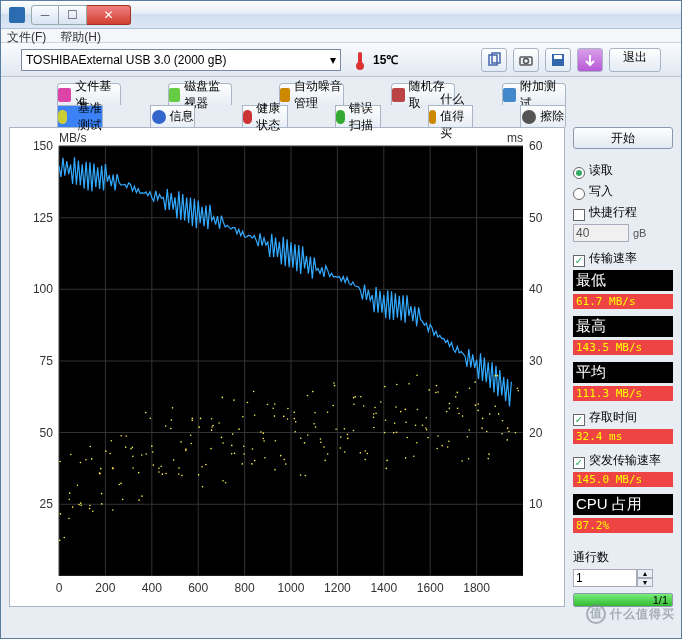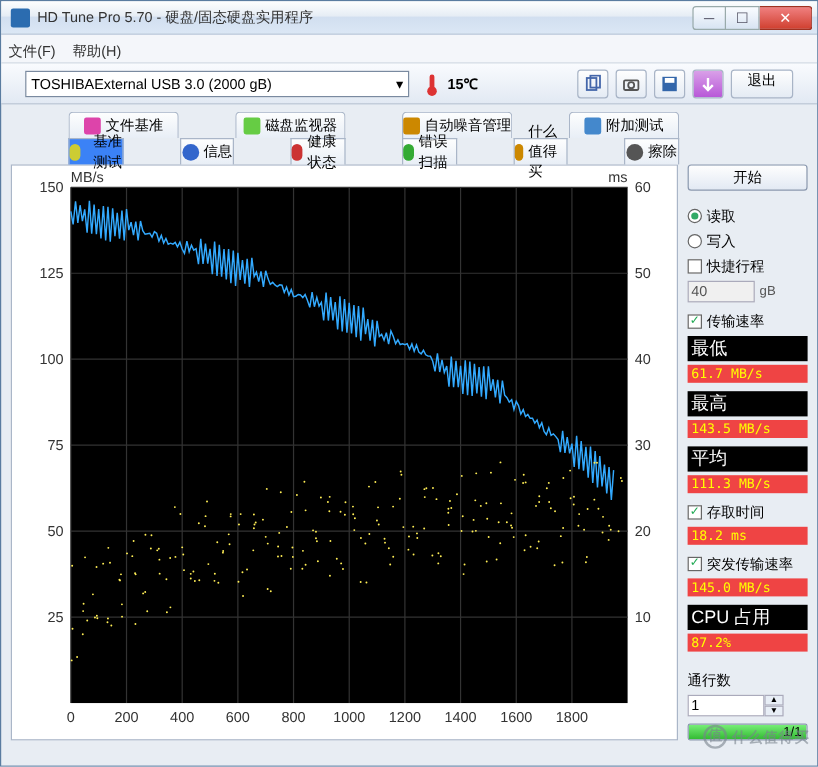--- a/index.html
+++ b/index.html
@@ -5,21 +5,21 @@
 *{box-sizing:border-box;margin:0;padding:0;font-family:"Microsoft YaHei",SimSun,Tahoma,sans-serif;font-size:12px;}
 body{background:#fff;}
 .window{width:682px;height:639px;border:1px solid #5a7ca0;background:#e8edf3;position:relative;overflow:hidden;}
 .titlebar{height:28px;background:linear-gradient(#fdfefe,#e6edf5 45%,#d2dff0 50%,#dbe7f5);display:flex;align-items:center;padding-left:8px;border-bottom:1px solid #b0c0d5;}
 .titlebar .icon{width:16px;height:16px;background:#2b6cb0;border-radius:2px;margin-right:6px;}
 .titlebar .title{flex:1;color:#333;}
 .winbtns{display:flex;height:20px;margin-right:4px;}
 .winbtn{width:28px;height:20px;border:1px solid #9aa;border-left:none;background:linear-gradient(#fafcff,#d8e4f2);display:flex;align-items:center;justify-content:center;color:#556;}
 .winbtn:first-child{border-left:1px solid #9aa;border-radius:3px 0 0 3px;}
 .winbtn.close{background:linear-gradient(#f08080,#d04030);color:#fff;border-radius:0 3px 3px 0;width:44px;border-color:#a03020;}
-.menubar{height:24px;background:#f4f6fa;display:flex;align-items:flex-end;padding-left:6px;gap:14px;border-bottom:1px solid #ccd4df;}
+.menubar{height:14px;background:#f4f6fa;display:flex;align-items:flex-start;padding-left:6px;gap:14px;border-bottom:1px solid #ccd4df;}
 .menuitem{color:#333;}
 .toolbar{height:34px;background:linear-gradient(#f9fbfe,#e2e9f3);border-bottom:1px solid #bac5d4;display:flex;align-items:center;padding:0 20px;gap:6px;}
 .drive-select{flex:0 0 320px;height:22px;background:#fff;border:1px solid #7a8aa0;padding:0 4px;display:flex;align-items:center;justify-content:space-between;font-family:Tahoma;}
 .temp{display:flex;align-items:center;gap:6px;margin-left:6px;}
 .thermo{width:14px;height:20px;position:relative;}
 .thermo:before{content:"";position:absolute;bottom:0;left:3px;width:8px;height:8px;background:#d33;border-radius:50%;}
 .thermo:after{content:"";position:absolute;bottom:6px;left:5px;width:4px;height:12px;background:#d33;border-radius:2px 2px 0 0;}
 .spacer{flex:1;}
 .tbtn{width:26px;height:24px;border:1px solid #a8b4c6;background:linear-gradient(#fefefe,#e4ebf4);border-radius:3px;display:flex;align-items:center;justify-content:center;}
 .tbtn svg{width:16px;height:16px;}
@@ -28,21 +28,21 @@
 .tabs-area{flex:1;}
 .tabrow{display:flex;}
 .tab{flex:1;height:22px;border:1px solid #aab6c8;border-bottom:none;background:linear-gradient(#fdfefe,#e8eef6);display:flex;align-items:center;justify-content:center;gap:4px;border-radius:4px 4px 0 0;margin-right:-1px;font-size:12px;margin-left:48px;}
 .tab.active{background:#3b82f6;position:relative;z-index:2;text-align:right;}
 .tabrow2 .tab{border-radius:0;}
 .tab-icon{width:14px;height:14px;display:inline-block;}
 .chart-box{height:480px;background:#fff;border:1px solid #aab6c8;padding:4px 6px 2px 6px;}
 .chart{width:100%;height:100%;}
 .sidepanel{width:100px;padding-top:44px;display:flex;flex-direction:column;gap:3px;}
 .btn{height:22px;border:1px solid #8a98ae;background:linear-gradient(#fefefe,#e2e9f3);border-radius:3px;display:flex;align-items:center;justify-content:center;}
-.radio-row,.check-row{display:flex;align-items:center;gap:4px;height:18px;}
+.radio-row,.check-row{display:flex;align-items:flex-end;gap:4px;height:18px;}
 .radio{width:12px;height:12px;border:1px solid #666;border-radius:50%;background:#fff;display:flex;align-items:center;justify-content:center;}
 .radio.sel:after{content:"";width:6px;height:6px;background:#3a6;border-radius:50%;}
 .checkbox{width:12px;height:12px;border:1px solid #666;background:#fff;display:flex;align-items:center;justify-content:center;font-size:10px;color:#2a5;line-height:1;}
 .spin{display:flex;align-items:center;gap:4px;margin-bottom:4px;}
 .spin input{width:56px;height:18px;border:1px solid #aab;background:#f0f0f0;padding:0 2px;}
 .stat-label{background:#000;color:#fff;padding:1px 3px;font-size:15px;}
 .stat-val{background:#ef4444;color:#ff0;padding:1px 3px;font-family:monospace;font-size:11px;margin-bottom:4px;}
 .pass-spin{display:flex;}
 .pass-spin input{width:64px;height:18px;border:1px solid #aab;padding:0 2px;}
 .updown{width:16px;display:flex;flex-direction:column;}
@@ -54,21 +54,20 @@
 .watermark .circ{display:inline-block;width:20px;height:20px;border:2px solid rgba(120,130,140,.6);border-radius:50%;vertical-align:middle;margin-right:4px;position:relative;}
 .watermark .circ:after{content:"值";position:absolute;left:2px;top:-1px;font-size:12px;}
 .gb{font-size:11px;color:#555;}
 </style>
 </head>
 <body>
 
 <div class="window">
  <div class="titlebar">
   <span class="icon"></span>
-  <span class="title">HD Tune Pro 5.70 - 硬盘/固态硬盘实用程序</span>
   <div class="winbtns">
    <div class="winbtn">─</div>
    <div class="winbtn">☐</div>
    <div class="winbtn close">✕</div>
   </div>
  </div>
 
  <div class="menubar">
   <span class="menuitem">文件(F)</span>
   <span class="menuitem">帮助(H)</span>
@@ -119,20 +118,24 @@
             <span class="tab-icon" style="background:#d4a;border-radius:2px"></span>
             <span>文件基准</span>
           </div>
           <div class="tab">
             <span class="tab-icon" style="background:#6c4;border-radius:2px"></span>
             <span>磁盘监视器</span>
           </div>
           <div class="tab">
             <span class="tab-icon" style="background:#c80;border-radius:2px"></span>
             <span>自动噪音管理</span>
+          </div>
+          <div class="tab">
+            <span class="tab-icon" style="background:#b44;border-radius:2px"></span>
+            <span>随机存取</span>
           </div>
           <div class="tab">
             <span class="tab-icon" style="background:#48c;border-radius:2px"></span>
             <span>附加测试</span>
           </div>
         </div>
    <div class="tabrow tabrow2" id="tabrow2">
           <div class="tab active">
             <span class="tab-icon" style="background:#cc3;border-radius:7px"></span>
             <span>基准测试</span>
@@ -473,21 +476,21 @@
    <div class="stat-val">61.7 MB/s</div>
    <div class="stat-label">最高</div>
    <div class="stat-val">143.5 MB/s</div>
    <div class="stat-label">平均</div>
    <div class="stat-val">111.3 MB/s</div>
 
    <div class="check-row">
           <span class="checkbox">✓</span>
           <span>存取时间</span>
         </div>
-   <div class="stat-val">18.2 ms</div>
+   <div class="stat-val">32.4 ms</div>
 
    <div class="check-row">
           <span class="checkbox">✓</span>
           <span>突发传输速率</span>
         </div>
    <div class="stat-val">145.0 MB/s</div>
 
    <div class="stat-label">CPU 占用</div>
    <div class="stat-val">87.2%</div>
 

